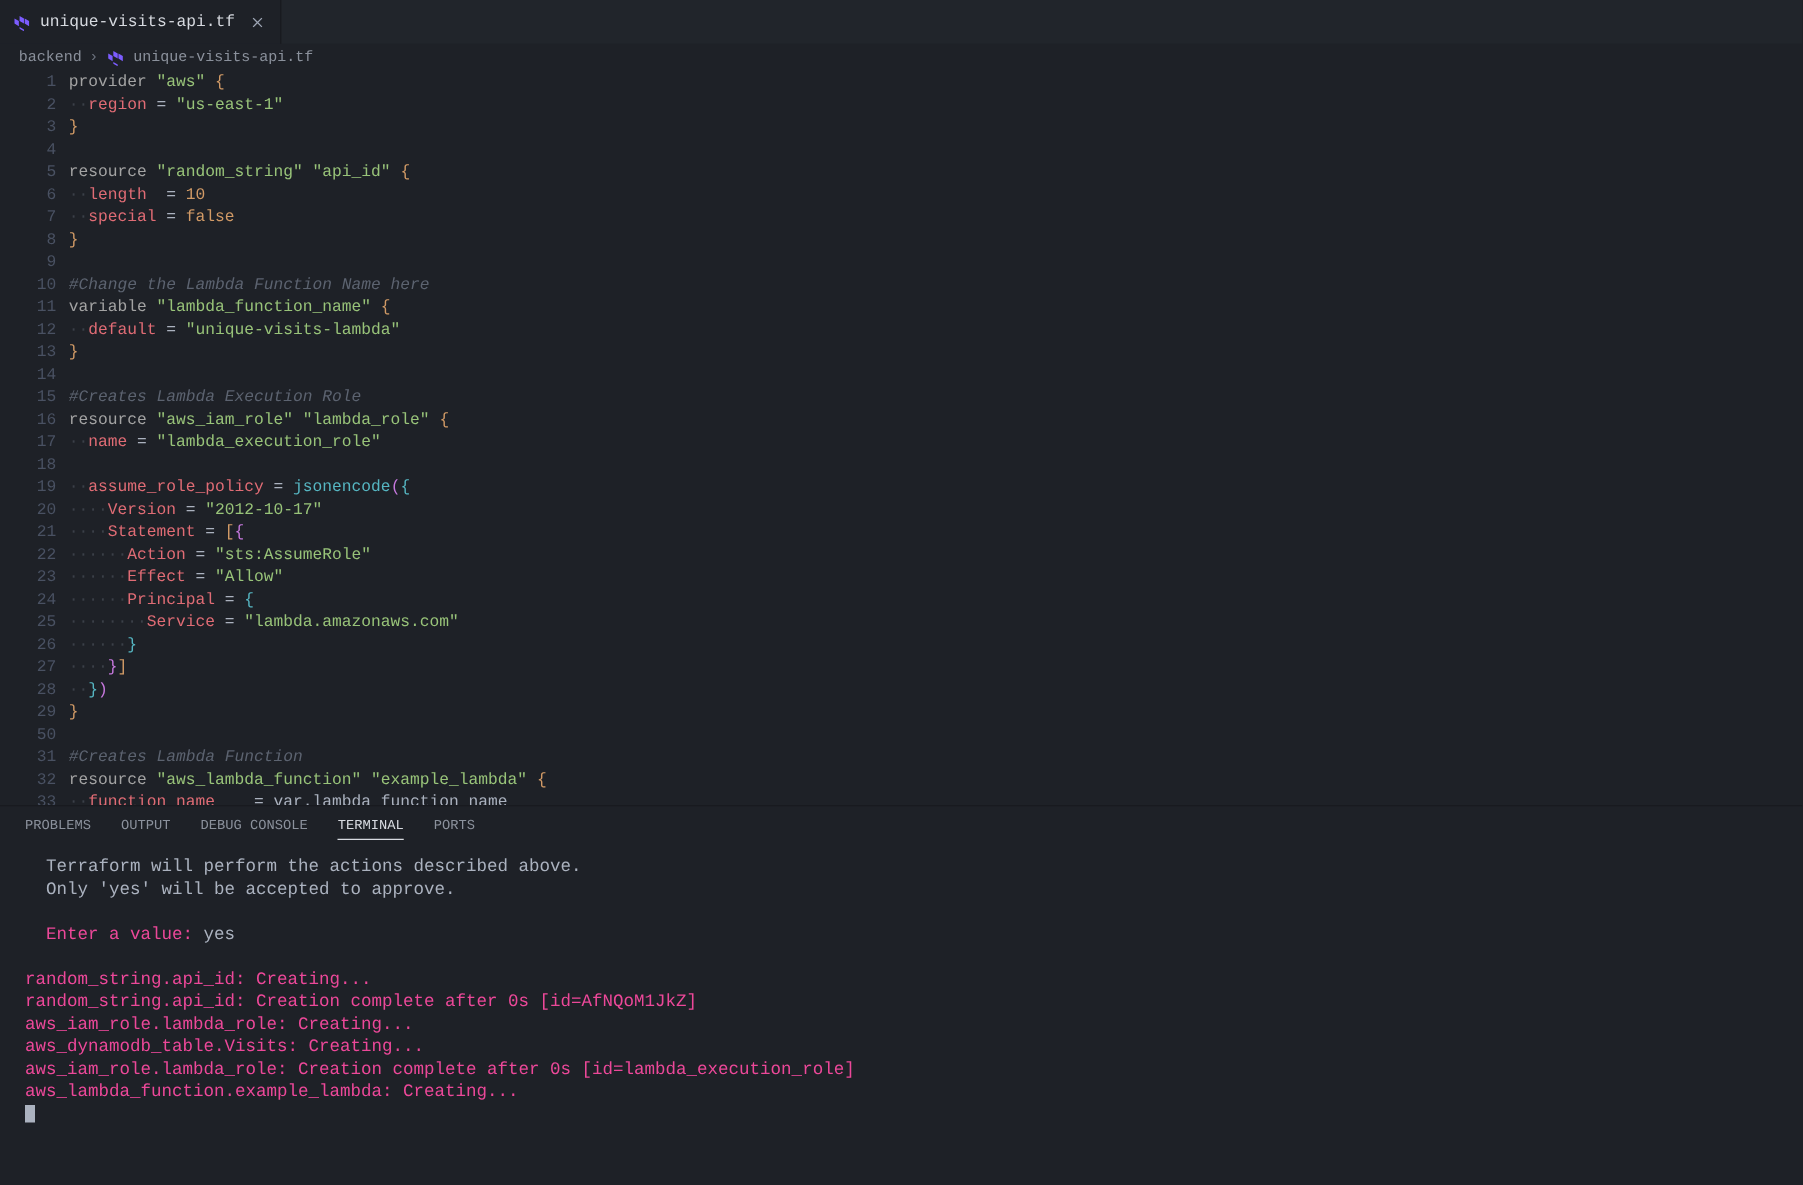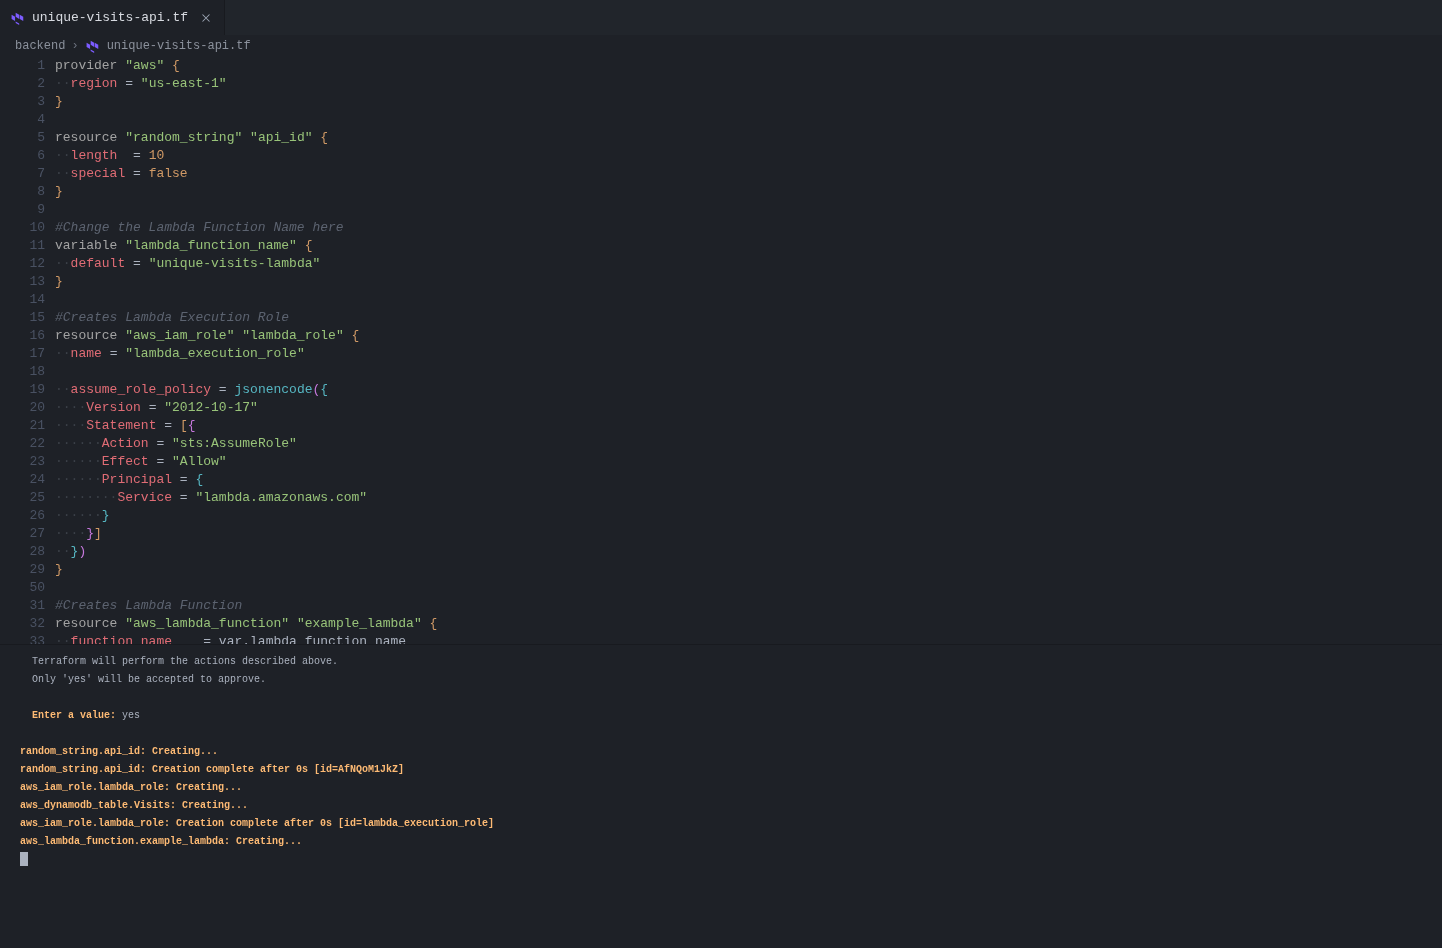--- a/index.html
+++ b/index.html
@@ -113,27 +113,27 @@
   text-transform: uppercase;
   padding: 4px 0;
 }
 .panel-tab.active {
   color: #d7dae0;
   border-bottom: 1px solid #d7dae0;
 }
 .terminal {
   flex: 1;
   padding: 8px 20px;
-  font-size: 10px;
+  font-size: 14px;
   line-height: 18px;
   color: #d7dae0;
   white-space: pre-wrap;
 }
 .term-normal { color: #abb2bf; }
-.term-bold { font-weight: bold; color: #fdba74; }
+.term-bold { font-weight: normal; color: #ec4899; }
 .cursor-block {
   display: inline-block;
   width: 8px;
   height: 14px;
   background: #abb2bf;
   vertical-align: middle;
 }
 </style>
 </head>
 <body>
@@ -198,14 +198,21 @@
       <div>29</div>
       <div>50</div>
       <div>31</div>
       <div>32</div>
       <div>33</div>
     </div>
   <div class="code" id="code"><div class="code-line"><span class="kw">provider</span> <span class="str">"aws"</span> <span class="brace-y">{</span></div><div class="code-line"><span class="dots">··</span><span class="attr">region</span> <span class="punct">=</span> <span class="str">"us-east-1"</span></div><div class="code-line"><span class="brace-y">}</span></div><div class="code-line">&nbsp;</div><div class="code-line"><span class="kw">resource</span> <span class="str">"random_string"</span> <span class="str">"api_id"</span> <span class="brace-y">{</span></div><div class="code-line"><span class="dots">··</span><span class="attr">length</span>  <span class="punct">=</span> <span class="num">10</span></div><div class="code-line"><span class="dots">··</span><span class="attr">special</span> <span class="punct">=</span> <span class="bool">false</span></div><div class="code-line"><span class="brace-y">}</span></div><div class="code-line">&nbsp;</div><div class="code-line"><span class="comment">#Change the Lambda Function Name here</span></div><div class="code-line"><span class="kw">variable</span> <span class="str">"lambda_function_name"</span> <span class="brace-y">{</span></div><div class="code-line"><span class="dots">··</span><span class="attr">default</span> <span class="punct">=</span> <span class="str">"unique-visits-lambda"</span></div><div class="code-line"><span class="brace-y">}</span></div><div class="code-line">&nbsp;</div><div class="code-line"><span class="comment">#Creates Lambda Execution Role</span></div><div class="code-line"><span class="kw">resource</span> <span class="str">"aws_iam_role"</span> <span class="str">"lambda_role"</span> <span class="brace-y">{</span></div><div class="code-line"><span class="dots">··</span><span class="attr">name</span> <span class="punct">=</span> <span class="str">"lambda_execution_role"</span></div><div class="code-line">&nbsp;</div><div class="code-line"><span class="dots">··</span><span class="attr">assume_role_policy</span> <span class="punct">=</span> <span class="func">jsonencode</span><span class="brace-p">(</span><span class="brace-b">{</span></div><div class="code-line"><span class="dots">····</span><span class="attr">Version</span> <span class="punct">=</span> <span class="str">"2012-10-17"</span></div><div class="code-line"><span class="dots">····</span><span class="attr">Statement</span> <span class="punct">=</span> <span class="brace-y">[</span><span class="brace-p">{</span></div><div class="code-line"><span class="dots">······</span><span class="attr">Action</span> <span class="punct">=</span> <span class="str">"sts:AssumeRole"</span></div><div class="code-line"><span class="dots">······</span><span class="attr">Effect</span> <span class="punct">=</span> <span class="str">"Allow"</span></div><div class="code-line"><span class="dots">······</span><span class="attr">Principal</span> <span class="punct">=</span> <span class="brace-b">{</span></div><div class="code-line"><span class="dots">········</span><span class="attr">Service</span> <span class="punct">=</span> <span class="str">"lambda.amazonaws.com"</span></div><div class="code-line"><span class="dots">······</span><span class="brace-b">}</span></div><div class="code-line"><span class="dots">····</span><span class="brace-p">}</span><span class="brace-y">]</span></div><div class="code-line"><span class="dots">··</span><span class="brace-b">}</span><span class="brace-p">)</span></div><div class="code-line"><span class="brace-y">}</span></div><div class="code-line">&nbsp;</div><div class="code-line"><span class="comment">#Creates Lambda Function</span></div><div class="code-line"><span class="kw">resource</span> <span class="str">"aws_lambda_function"</span> <span class="str">"example_lambda"</span> <span class="brace-y">{</span></div><div class="code-line"><span class="dots">··</span><span class="attr">function_name</span>    <span class="punct">=</span> var.lambda_function_name</div></div>
 </div>
 
 <div class="panel">
+  <div class="panel-tabs" id="panel-tabs">
+      <div class="panel-tab">PROBLEMS</div>
+      <div class="panel-tab">OUTPUT</div>
+      <div class="panel-tab">DEBUG CONSOLE</div>
+      <div class="panel-tab active">TERMINAL</div>
+      <div class="panel-tab">PORTS</div>
+    </div>
   <div class="terminal" id="terminal"><div class="term-normal">  Terraform will perform the actions described above.</div><div class="term-normal">  Only 'yes' will be accepted to approve.</div><div class="term-normal">&nbsp;</div><div>  <span class="term-bold">Enter a value:</span><span class="term-normal"> yes</span></div><div class="term-normal">&nbsp;</div><div class="term-bold">random_string.api_id: Creating...</div><div class="term-bold">random_string.api_id: Creation complete after 0s [id=AfNQoM1JkZ]</div><div class="term-bold">aws_iam_role.lambda_role: Creating...</div><div class="term-bold">aws_dynamodb_table.Visits: Creating...</div><div class="term-bold">aws_iam_role.lambda_role: Creation complete after 0s [id=lambda_execution_role]</div><div class="term-bold">aws_lambda_function.example_lambda: Creating...</div><div><span class="cursor-block"></span></div></div>
 </div>
 
 </body></html>

